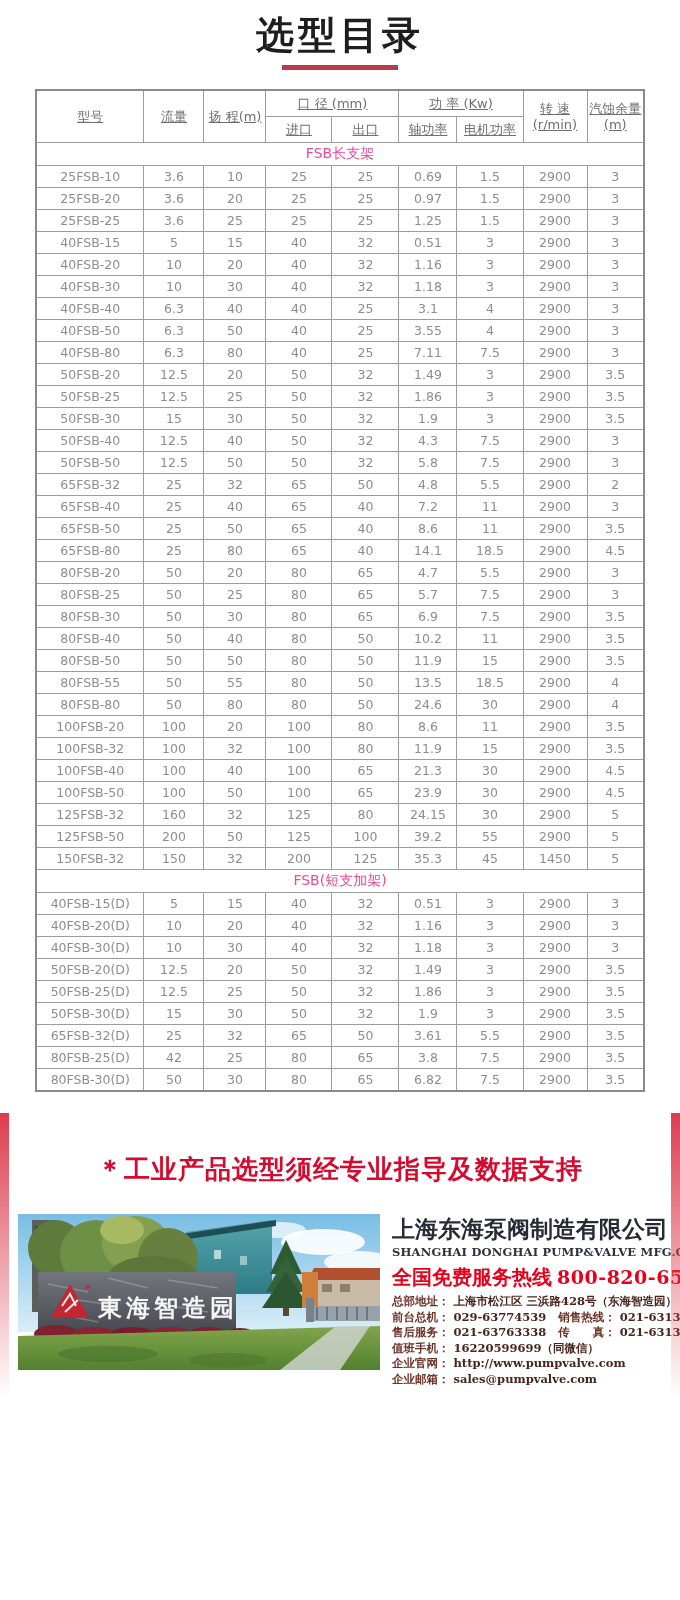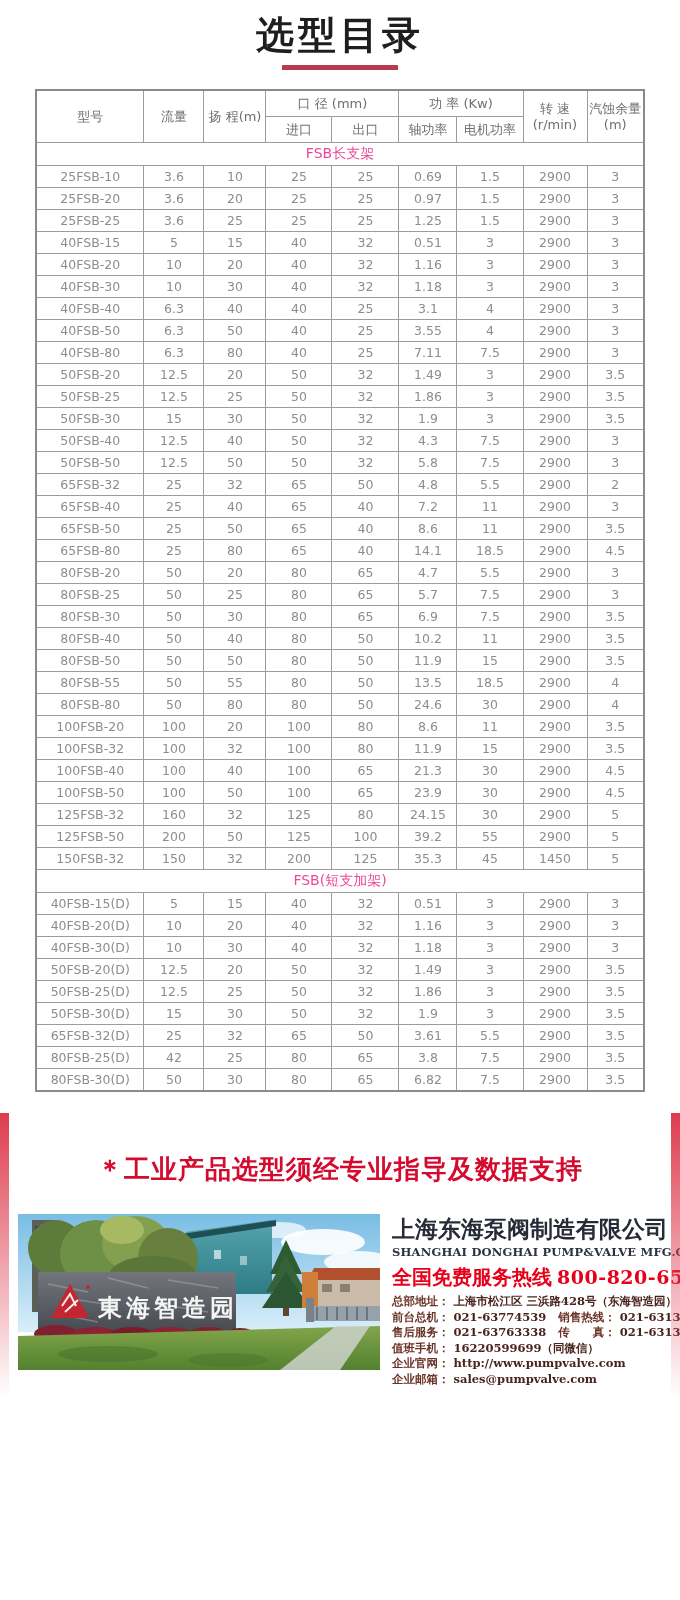--- a/index.html
+++ b/index.html
@@ -19,21 +19,21 @@
 
   
   .spec-table {
     width:608px; margin:19px auto 0; border-collapse:collapse;
     table-layout:fixed; border:2px solid #8a8a8a;
   }
   .spec-table th, .spec-table td {
     border:1px solid #9c9c9c; text-align:center; vertical-align:middle;
     padding:0; font-weight:normal; overflow:hidden; white-space:nowrap;
   }
-  .spec-table thead th { height:25px; font-size:13px; color:#6f6f6f; line-height:16px; }
+  .spec-table thead th { height:25px; font-size:13px; color:#6f6f6f; line-height:16px;text-decoration:underline; }
   .spec-table td { height:21px; font-size:12.5px; color:#8d8d8d; }
   .spec-table .section-row td { height:22px; font-size:14px; color:#ec4899; }
 
   
   .footnote {
     margin:15px 0 0 40px; font-size:13px; color:#3c3c3c; letter-spacing:0.5px;
   }
 
   
   .order-section { margin-top:21px; }
@@ -698,21 +698,21 @@
 
         <div class="company-info">
           <div class="name-cn">上海东海泵阀制造有限公司</div>
           <div class="name-en">SHANGHAI DONGHAI PUMP&amp;VALVE MFG.CO.,LTD.</div>
           <div class="hotline">
             <span class="h-label">全国免费服务热线</span>
             <span class="h-number">800-820-6570</span>
           </div>
           <div class="contact-lines">
               <div class="contact-line"><span class="c-pair"><span class="c-lbl">总部地址：</span><span class="c-val">上海市松江区 三浜路428号（东海智造园）</span></span></div>
-              <div class="contact-line"><span class="c-pair"><span class="c-lbl">前台总机：</span><span class="c-val">021-63774539</span></span><span class="c-pair"><span class="c-lbl">销售热线：</span><span class="c-val">021-63131230</span></span></div>
+              <div class="contact-line"><span class="c-pair"><span class="c-lbl">前台总机：</span><span class="c-val">029-63774539</span></span><span class="c-pair"><span class="c-lbl">销售热线：</span><span class="c-val">021-63131230</span></span></div>
               <div class="contact-line"><span class="c-pair"><span class="c-lbl">售后服务：</span><span class="c-val">021-63763338</span></span><span class="c-pair"><span class="c-lbl">传　　真：</span><span class="c-val">021-63134513</span></span></div>
               <div class="contact-line"><span class="c-pair"><span class="c-lbl">值班手机：</span><span class="c-val">16220599699（同微信）</span></span></div>
               <div class="contact-line"><span class="c-pair"><span class="c-lbl">企业官网：</span><span class="c-val">http://www.pumpvalve.com</span></span></div>
               <div class="contact-line"><span class="c-pair"><span class="c-lbl">企业邮箱：</span><span class="c-val">sales@pumpvalve.com</span></span></div>
             </div>
         </div>
       </div>
     </div>
   </div>
 

